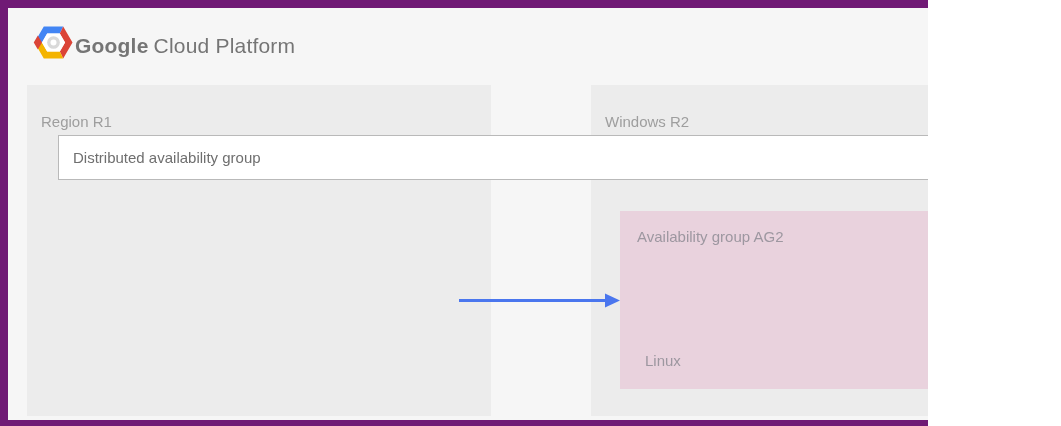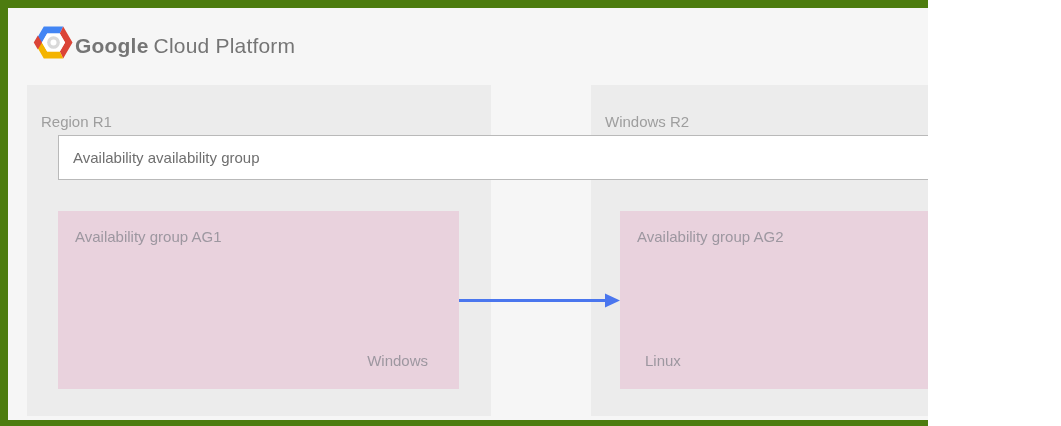--- a/index.html
+++ b/index.html
@@ -5,21 +5,21 @@
   html, body {
     margin: 0;
     padding: 0;
     background: #ffffff;
     font-family: "Liberation Sans", "DejaVu Sans", sans-serif;
   }
   .canvas {
     position: relative;
     width: 928px;
     height: 426px;
-    background: #4d7c0f;
+    background: #701a75;
     overflow: hidden;
   }
   .panel {
     position: absolute;
     left: 8px; top: 8px;
     width: 1045px; height: 412px;
     background: var(--panel-bg, #f6f6f6);
   }
   
   .gcp-logo {
@@ -134,27 +134,23 @@
 
     <div class="region region-r1">
       <div class="region-label">Region R1</div>
     </div>
 
     <div class="region region-r2">
       <div class="region-label">Windows R2</div>
     </div>
 
     <div class="dag-box">
-      <div class="dag-label">Availability availability group</div>
+      <div class="dag-label">Distributed availability group</div>
     </div>
 
-    <div class="ag-box ag1">
-      <div class="ag-label">Availability group AG1</div>
-      <div class="os-label os-windows">Windows</div>
-    </div>
 
     <div class="ag-box ag2">
       <div class="ag-label">Availability group AG2</div>
       <div class="os-label os-linux">Linux</div>
     </div>
 
     <svg class="repl-arrow" viewBox="0 0 161 21" xmlns="http://www.w3.org/2000/svg">
       <line x1="0" y1="10.5" x2="147" y2="10.5"></line>
       <polygon points="146,3.5 161,10.5 146,17.5"></polygon>
     </svg>

